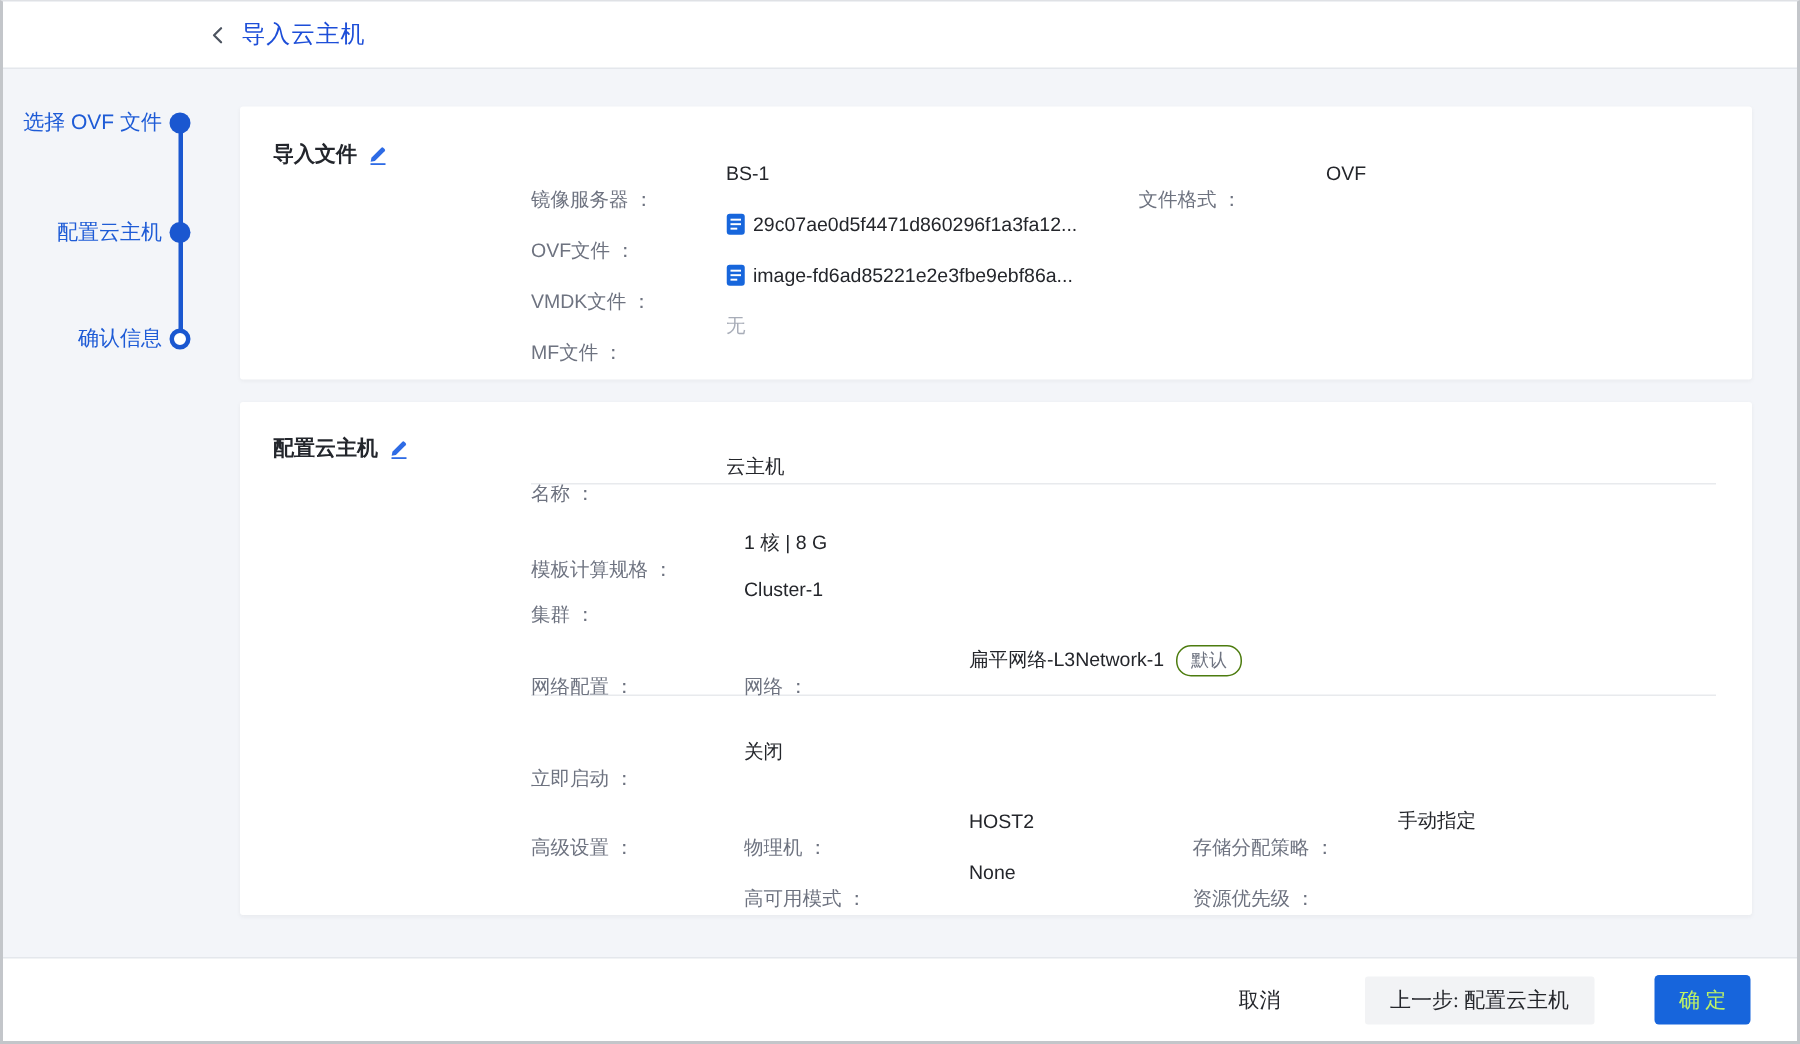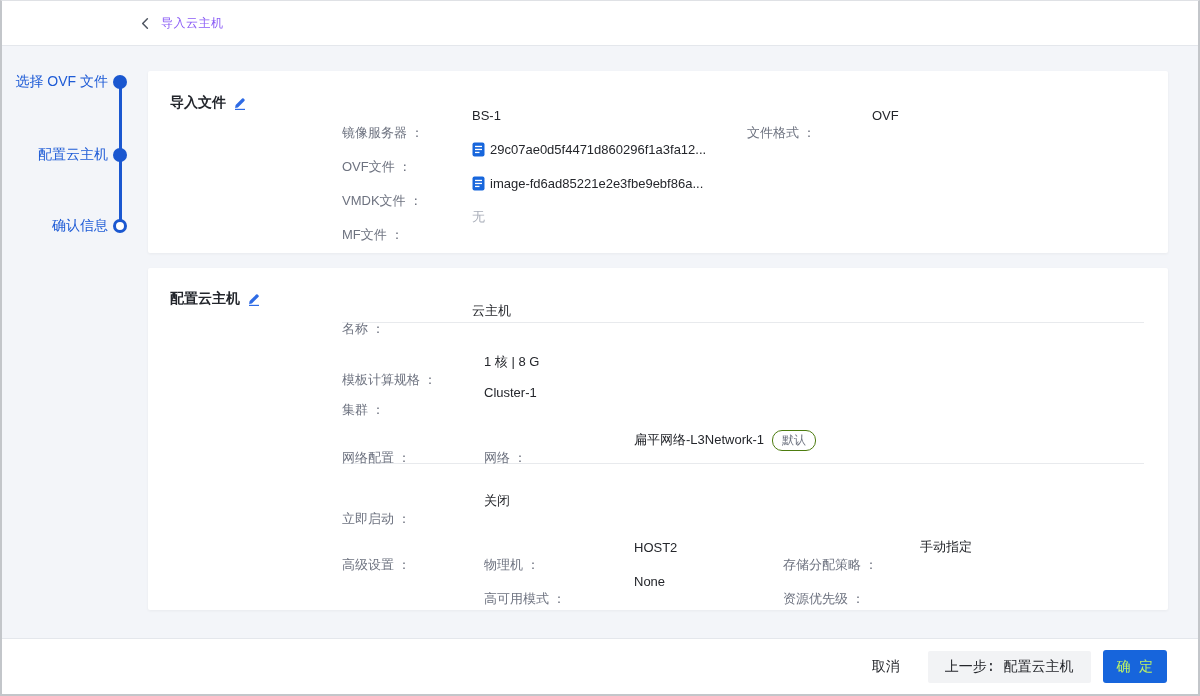--- a/index.html
+++ b/index.html
@@ -14,36 +14,36 @@
     overflow:hidden;
   }
 
   
   .page-header{
     height:45px; flex:0 0 45px; background:#ffffff;
     border-bottom:1px solid #e4e7ec;
     display:flex; align-items:center; padding-left:136px;
   }
   .back-btn{ display:flex; align-items:center; cursor:pointer; color:#4e5561; }
-  .page-title{ font-size:12px; font-weight:400; color:#8b5cf6; margin-left:8px; letter-spacing:.5px; }
+  .page-title{ font-size:16px; font-weight:400; color:#1d4ed8; margin-left:8px; letter-spacing:.5px; }
 
   
   .body{ position:relative; flex:1 1 auto; overflow:hidden; }
 
   
   .stepper{ position:absolute; left:0; top:0; width:146px; height:100%; }
   .step-line{ position:absolute; left:117px; top:36px; width:3px; height:144px; background:#1a57d0; }
   .step{ position:absolute; left:0; width:146px; height:20px; display:flex; align-items:center; justify-content:flex-end; padding-right:40px; cursor:pointer; }
   .step-0{ top:26px; } .step-1{ top:99px; } .step-2{ top:170px; }
   .step-label{ font-size:14px; color:#1e5bd6; white-space:nowrap; }
   .step-dot{ position:absolute; left:111px; top:3px; width:14px; height:14px; border-radius:50%; background:#1a57d0; }
   .step-dot.hollow{ background:#ffffff; border:3px solid #1a57d0; }
 
   
-  .main{ position:absolute; left:146px; right:30px; top:25px; }
+  .main{ position:absolute; left:158px; right:30px; top:25px; }
   .card{
     background:#ffffff; border-radius:2px;
     box-shadow:0 1px 3px rgba(31,35,41,.05);
     display:flex; align-items:flex-start;
   }
   .card + .card{ margin-top:15px; }
   .card-title-col{ flex:0 0 194px; padding:23px 0 0 22px; display:flex; align-items:center; gap:7px; }
   .card-title{ font-size:14px; font-weight:700; color:#23262c; }
   .edit-btn{ color:#2e6be5; display:flex; align-items:center; cursor:pointer; }
   .card-fields{ flex:1 1 auto; padding:17px 24px 14px 0; }
@@ -70,21 +70,21 @@
     border-radius:10px; background:#ffffff; line-height:16px;
   }
 
   
   .page-footer{
     flex:0 0 56px; background:#ffffff; border-top:1px solid #e4e7ec;
     display:flex; align-items:center; justify-content:flex-end;
     padding-right:31px;
   }
   .btn{ font-size:14px; border:none; cursor:pointer; border-radius:2px;
-        font-family:Liberation Mono, monospace; }
+        font-family:Liberation Serif, serif;margin-left:28px; }
   .btn-text{ background:transparent; color:#24262b; margin-right:24px; padding:6px 4px; }
   .btn-plain{ background:#f2f3f5; color:#24262b; height:32px; padding:0 17px; margin-right:12px; }
   .btn-primary{ background:#1765dc; color:#bef264; height:33px; min-width:64px; padding:0 14px; border-radius:3px; }
 </style>
 </head>
 <body>
 
 <div class="window">
 
   <header class="page-header">

